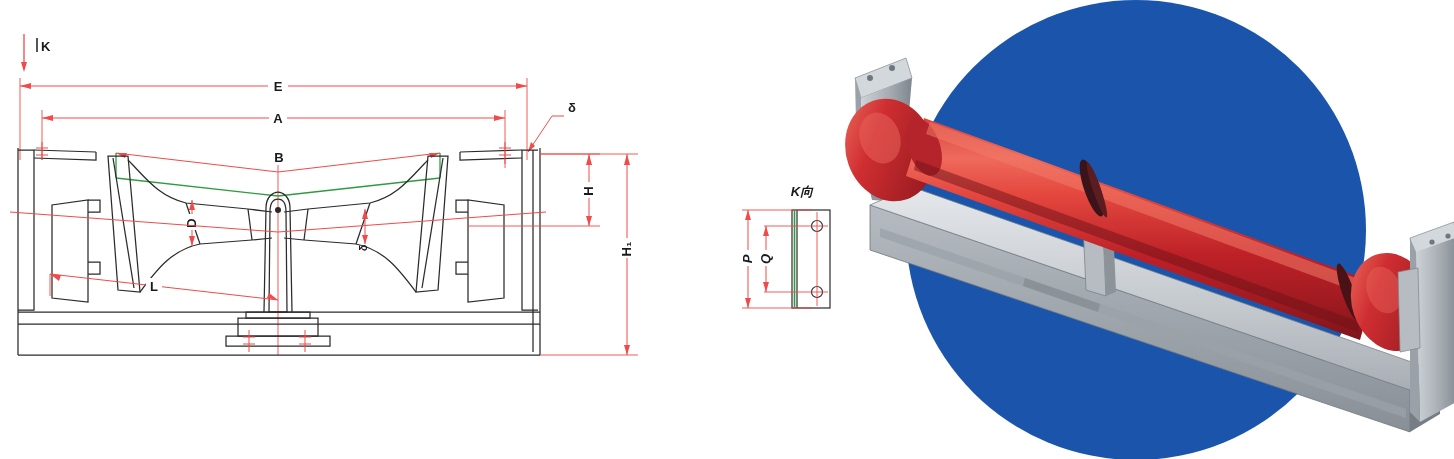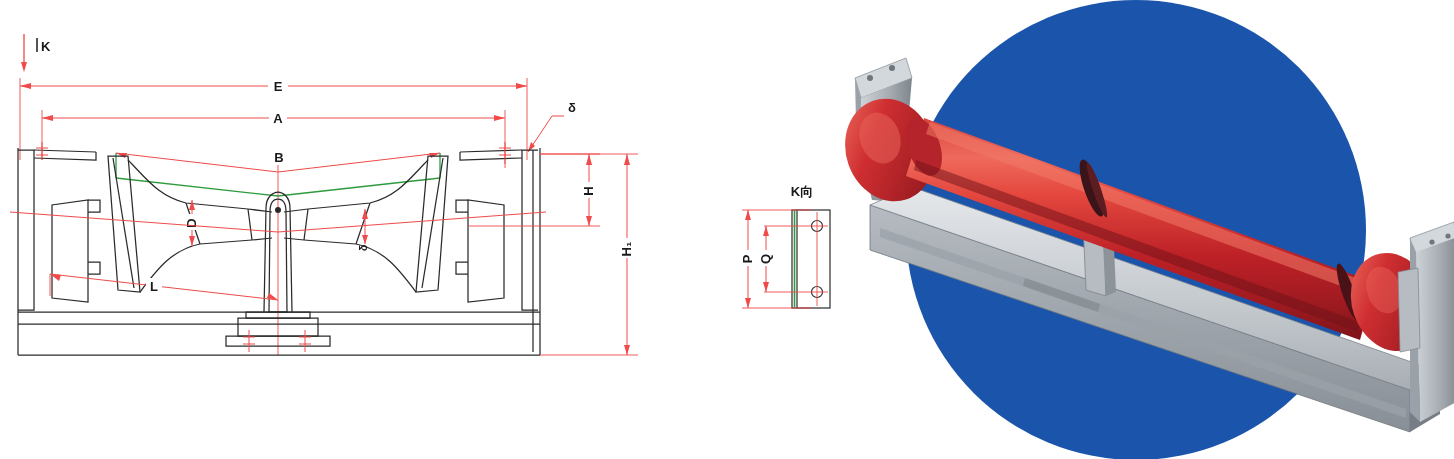--- a/index.html
+++ b/index.html
@@ -1,21 +1,21 @@
 <!DOCTYPE html>
 <html><head>
 <meta charset="utf-8">
 <style>
   html,body{margin:0;padding:0;background:#ffffff;}
   body{width:1454px;height:459px;font-family:"Liberation Sans",sans-serif;overflow:hidden;}
   #root{position:relative;width:1454px;height:459px;background:#fff;}
 
   .panel{position:absolute;top:0;}
   #drawing-panel{left:0;width:700px;height:459px;}
-  #detail-panel{left:700px;width:180px;height:459px;}
+  #detail-panel{left:700px;width:180px;height:459px;font-style:italic;}
   #photo-panel{left:820px;width:634px;height:459px;}
 
   svg{display:block;}
 
   .dimlabel{
     font-family:"Liberation Sans",sans-serif;
     font-weight:bold;
     fill:#1a1a1a;
     font-size:13px;
   }

